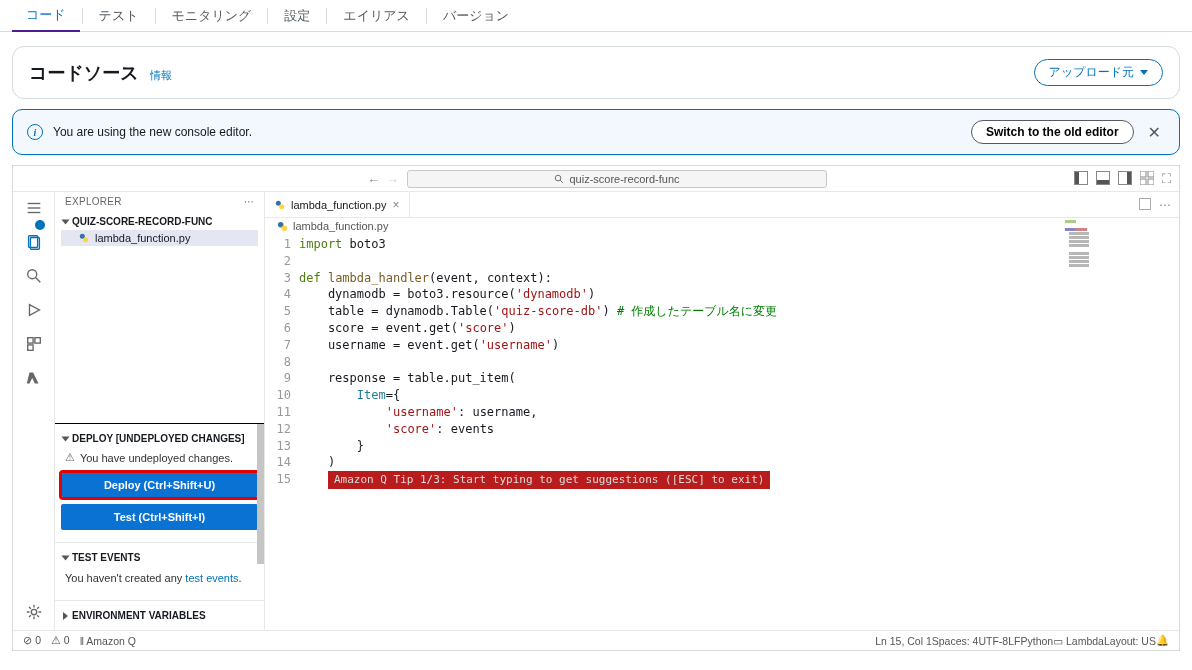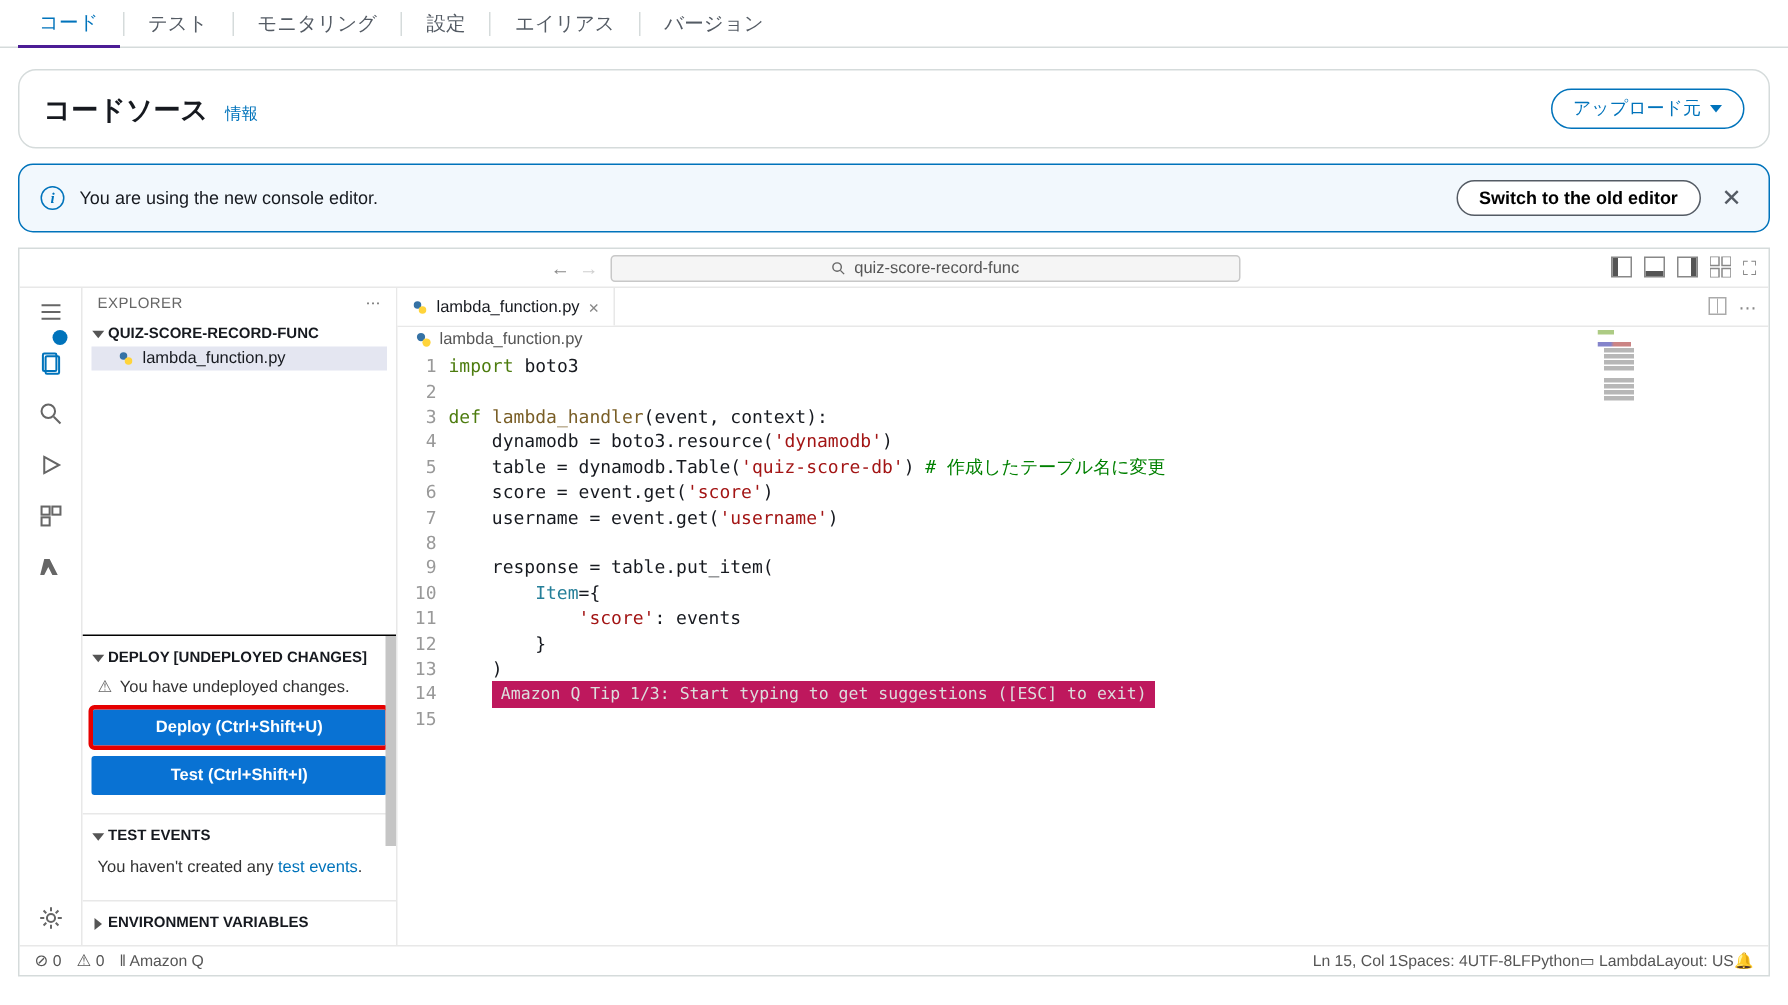--- a/index.html
+++ b/index.html
@@ -77,21 +77,21 @@
 .code { font-family: "Consolas","Menlo",monospace; font-size: 12px; line-height: 1.4; display: flex; flex: 1; position: relative; }
 .gutter { width: 34px; text-align: right; color: #999; padding: 2px 8px 2px 0; user-select: none; }
 .gutter div { height: 16.8px; }
 .lines { flex: 1; padding: 2px 0; position: relative; }
 .lines .row { height: 16.8px; white-space: pre; }
 .kw { color: #4d7c0f; }
 .fn { color: #795e26; }
 .str { color: #a31515; }
 .cmt { color: #008000; }
 .cls { color: #267f99; }
-.tip-box { display: inline-block; background: #be185d; color: #ddd; padding: 1px 6px; font-size: 11px; }
+.tip-box { display: inline-block; background: #b91c1c; color: #ddd; padding: 1px 6px; font-size: 11px; }
 .minimap { position: absolute; top: 28px; right: 4px; width: 110px; height: 56px; font-size: 2px; line-height: 2px; overflow: hidden; opacity: 0.6; pointer-events: none; color: #666; }
 .minimap .mm-line { height: 3px; margin-bottom: 1px; }
 .mm1 { background: linear-gradient(to right, #7a3 0 10%, transparent 10%); }
 .mm2 { background: linear-gradient(to right, #33a 0 8%, #a33 10% 20%, transparent 20%); }
 .mm3 { background: linear-gradient(to right, transparent 0 4%, #888 4% 22%, transparent 22%); }
 
 .status-bar { height: 20px; border-top: 1px solid #e8e8e8; display: flex; align-items: center; font-size: 10.5px; color: #555; padding: 0 10px; gap: 10px; }
 .sb-right { margin-left: auto; display: flex; gap: 0; align-items: center; }
 .sb-ico-tri { font-size: 11px; }
 </style>
@@ -311,20 +311,21 @@
           <div class="row"><span class="kw">import</span><span> boto3</span></div>
           <div class="row"></div>
           <div class="row"><span class="kw">def</span><span> </span><span class="fn">lambda_handler</span><span>(event, context):</span></div>
           <div class="row"><span>    dynamodb = boto3.resource(</span><span class="str">'dynamodb'</span><span>)</span></div>
           <div class="row"><span>    table = dynamodb.Table(</span><span class="str">'quiz-score-db'</span><span>) </span><span class="cmt"># 作成したテーブル名に変更</span></div>
           <div class="row"><span>    score = event.get(</span><span class="str">'score'</span><span>)</span></div>
           <div class="row"><span>    username = event.get(</span><span class="str">'username'</span><span>)</span></div>
           <div class="row"></div>
           <div class="row"><span>    response = table.put_item(</span></div>
           <div class="row"><span>        </span><span class="cls">Item</span><span>={</span></div>
+          <div class="row"><span>            </span><span class="str">'username'</span><span>: username,</span></div>
           <div class="row"><span>            </span><span class="str">'score'</span><span>: events</span></div>
           <div class="row"><span>        }</span></div>
           <div class="row"><span>    )</span></div>
           <div class="row">    <span class="tip-box">Amazon Q Tip 1/3: Start typing to get suggestions ([ESC] to exit)</span></div>
         </div>
       </div>
 
       <div class="minimap">
         <div class="mm-line mm1"></div>
           <div class="mm-line"></div>

